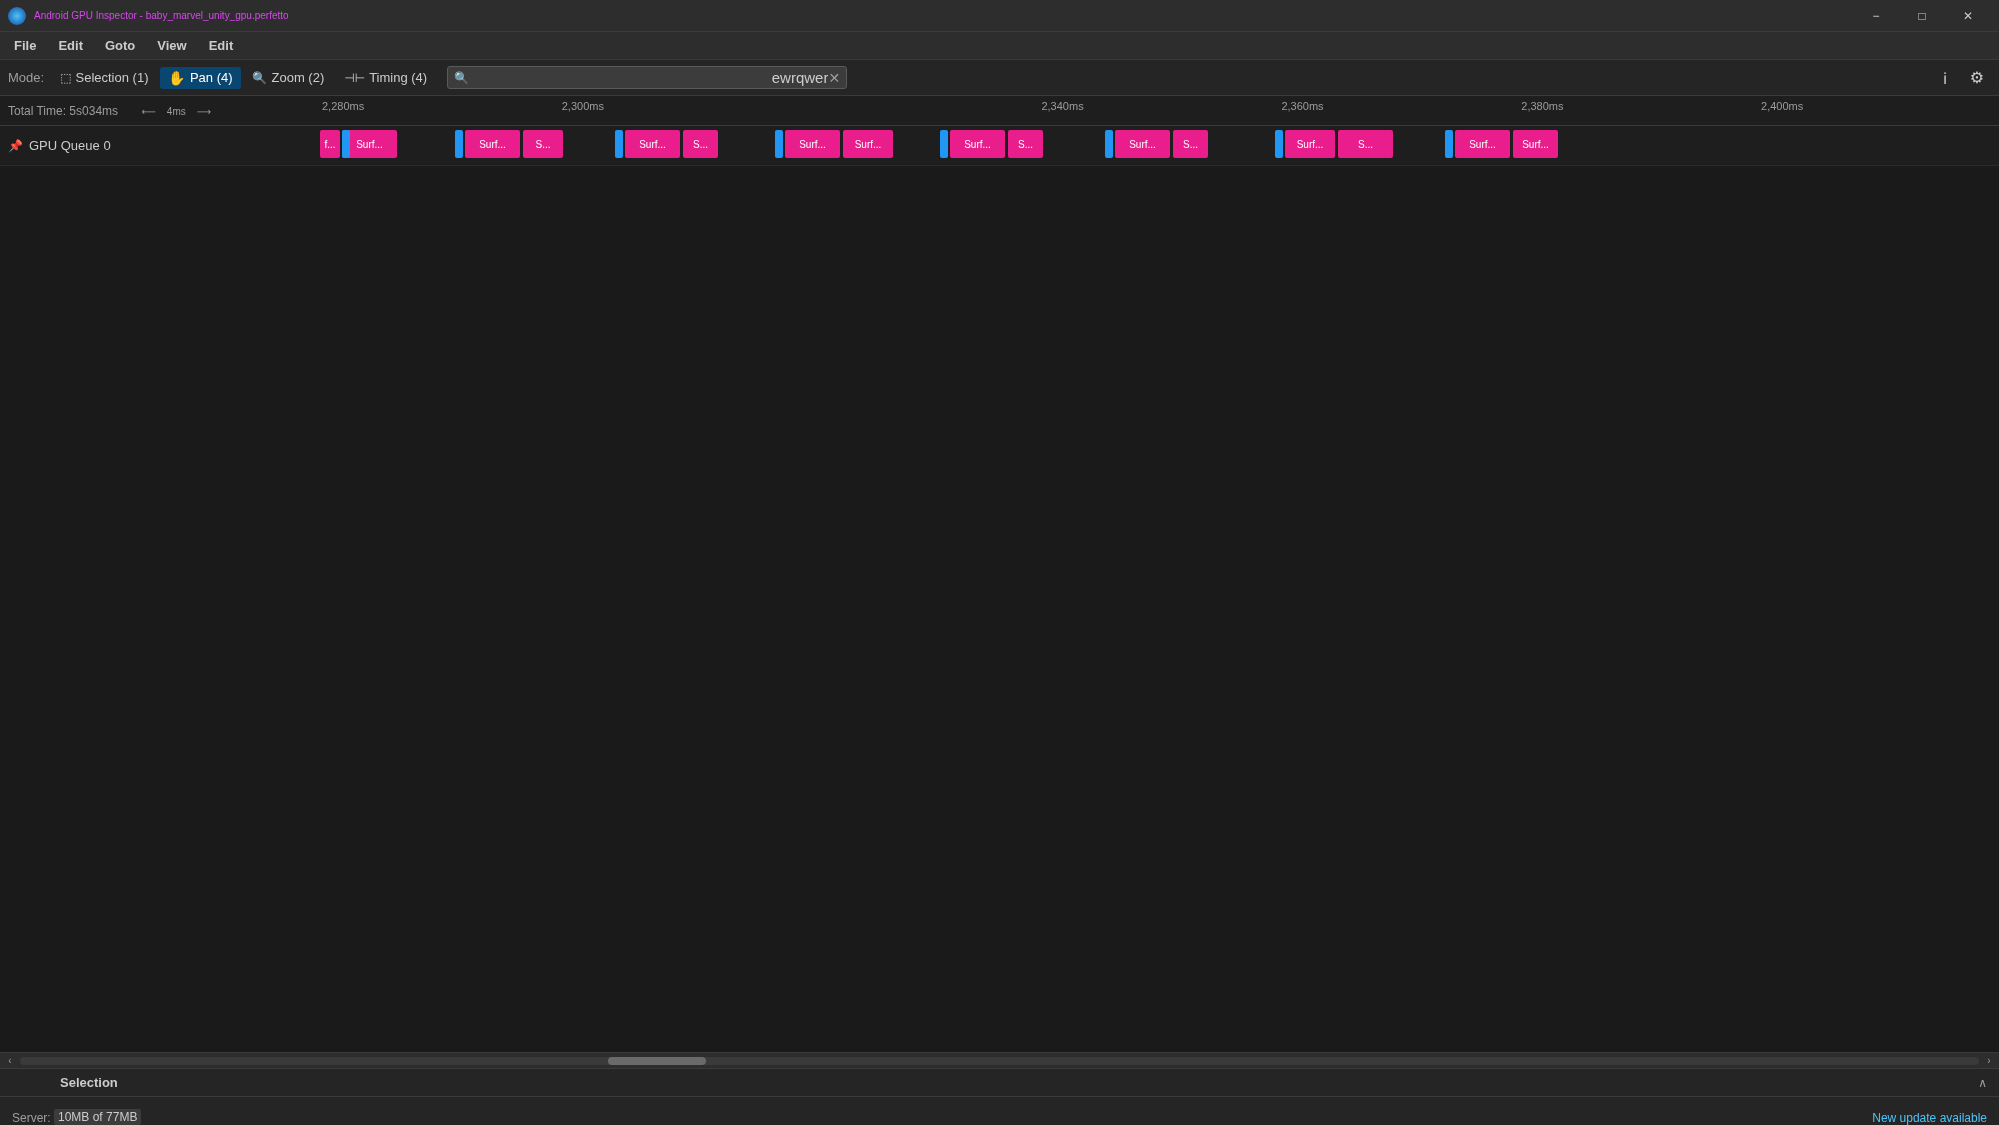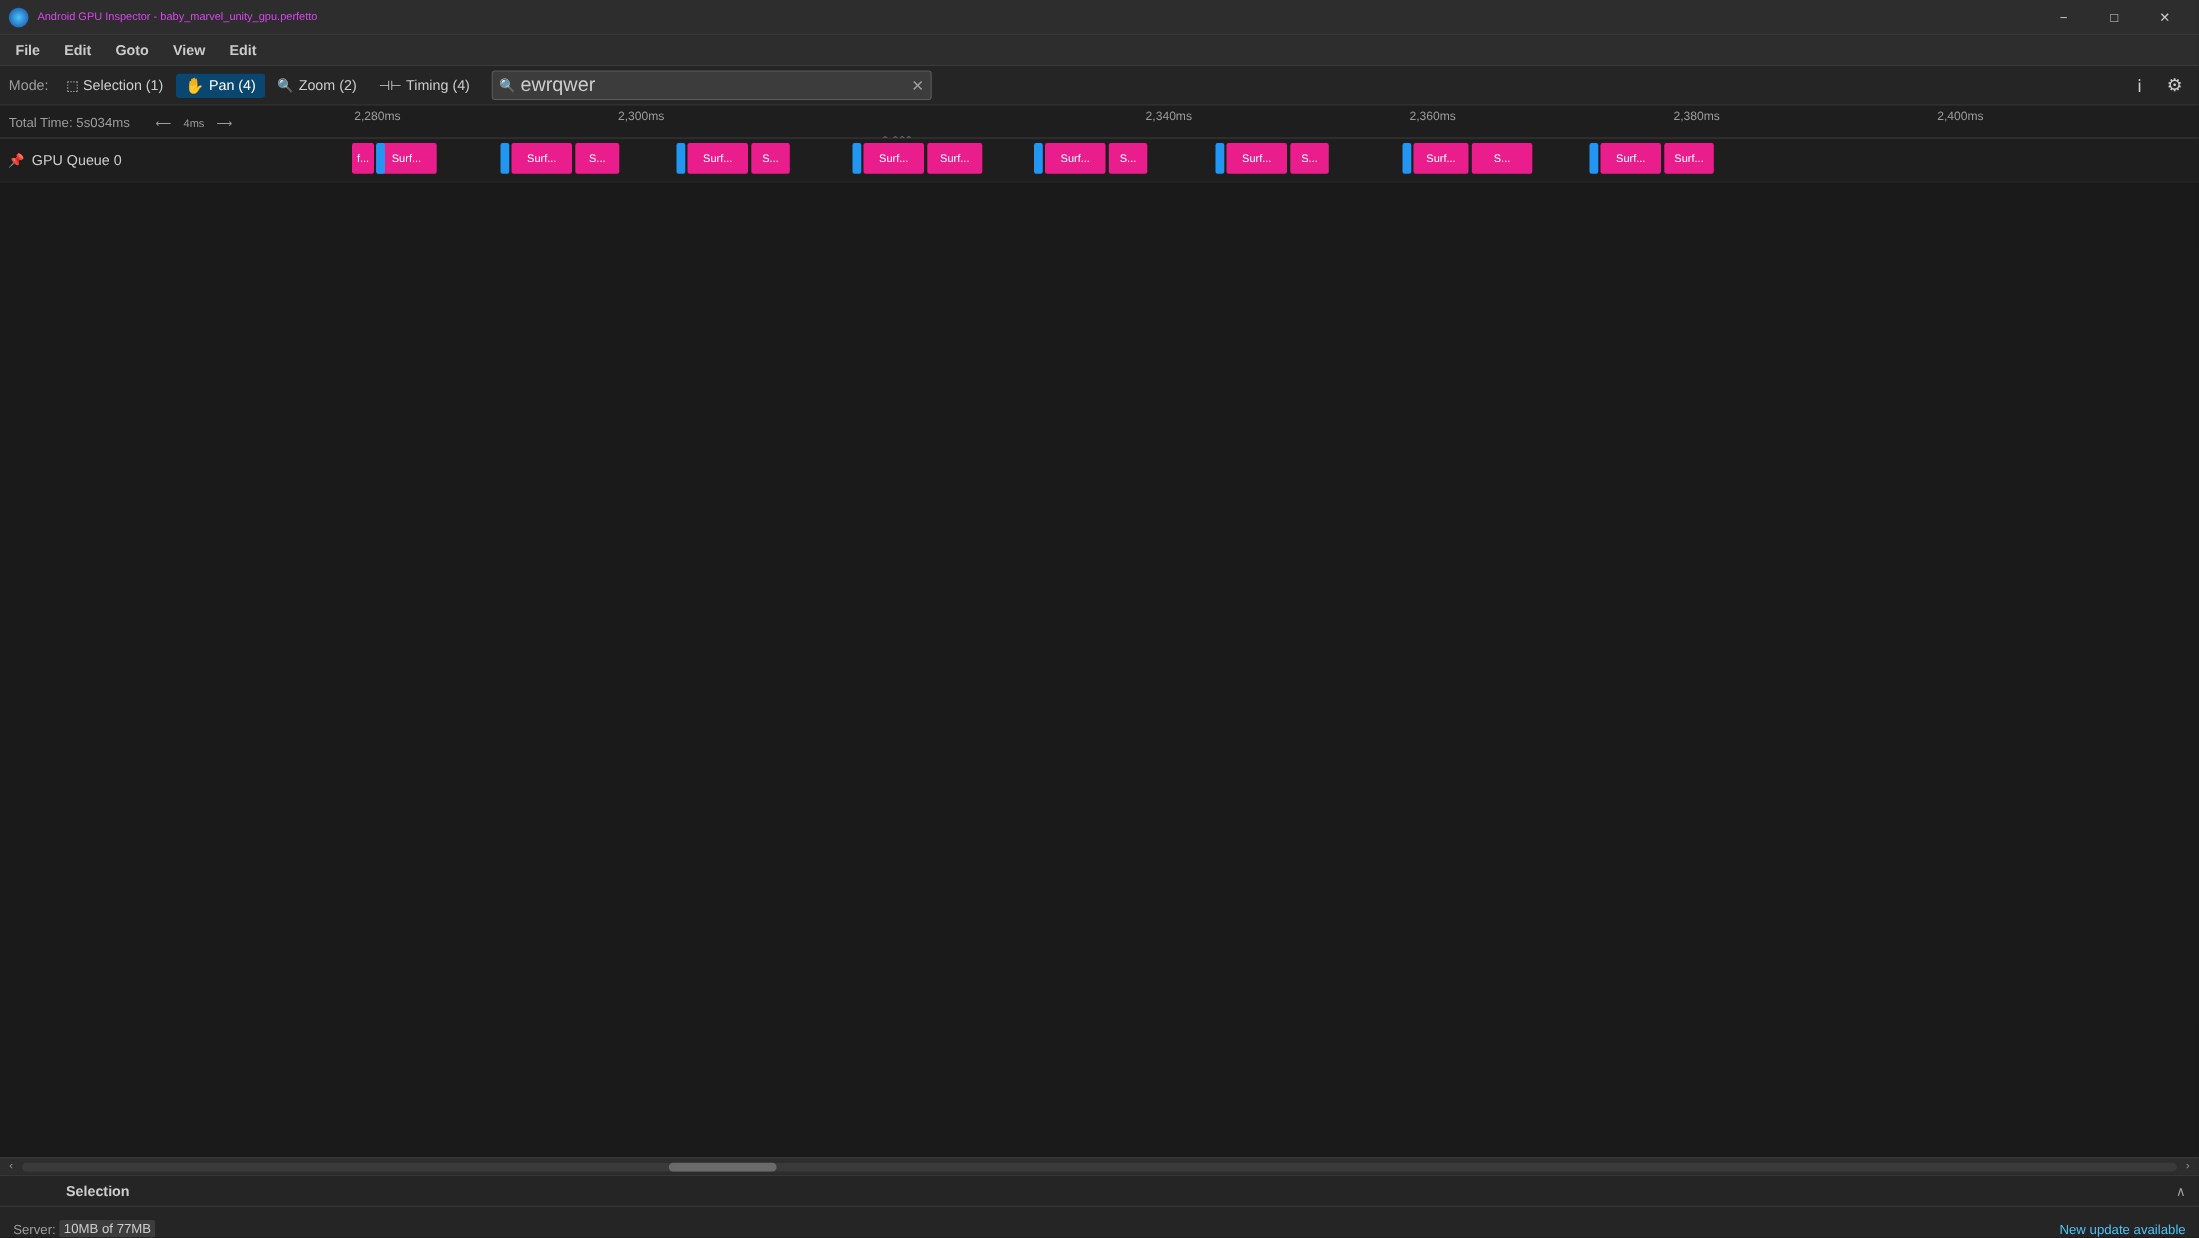--- a/index.html
+++ b/index.html
@@ -113,22 +113,23 @@
       padding: 2px 6px;
       margin-left: 8px;
       flex: 1;
       max-width: 400px;
     }
     #search-input {
       background: transparent;
       border: none;
       outline: none;
       color: #cccccc;
-      font-size: 18px;
-      flex: 1;
+      font-size: 15px;
+      flex: 1;
+      text-align: right;
     }
     #search-clear {
       cursor: pointer;
       color: #9d9d9d;
       font-size: 14px;
     }
     .toolbar-right {
       margin-left: auto;
       display: flex;
       gap: 4px;

